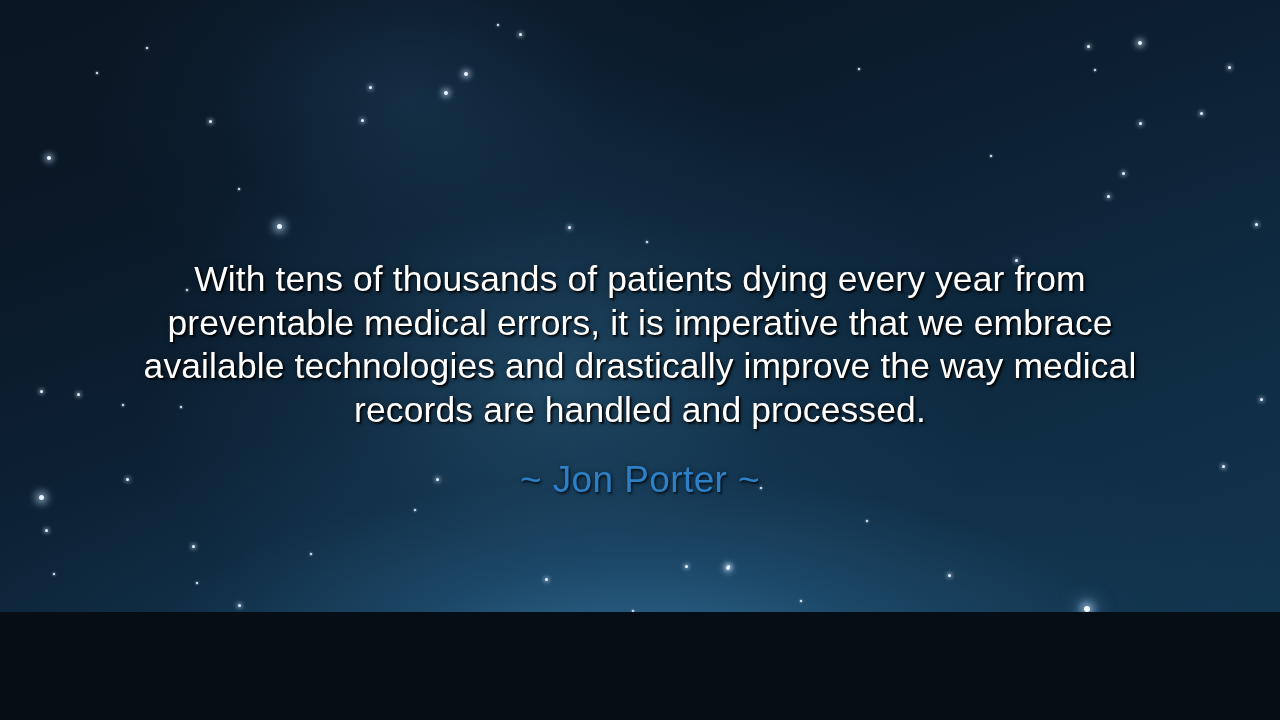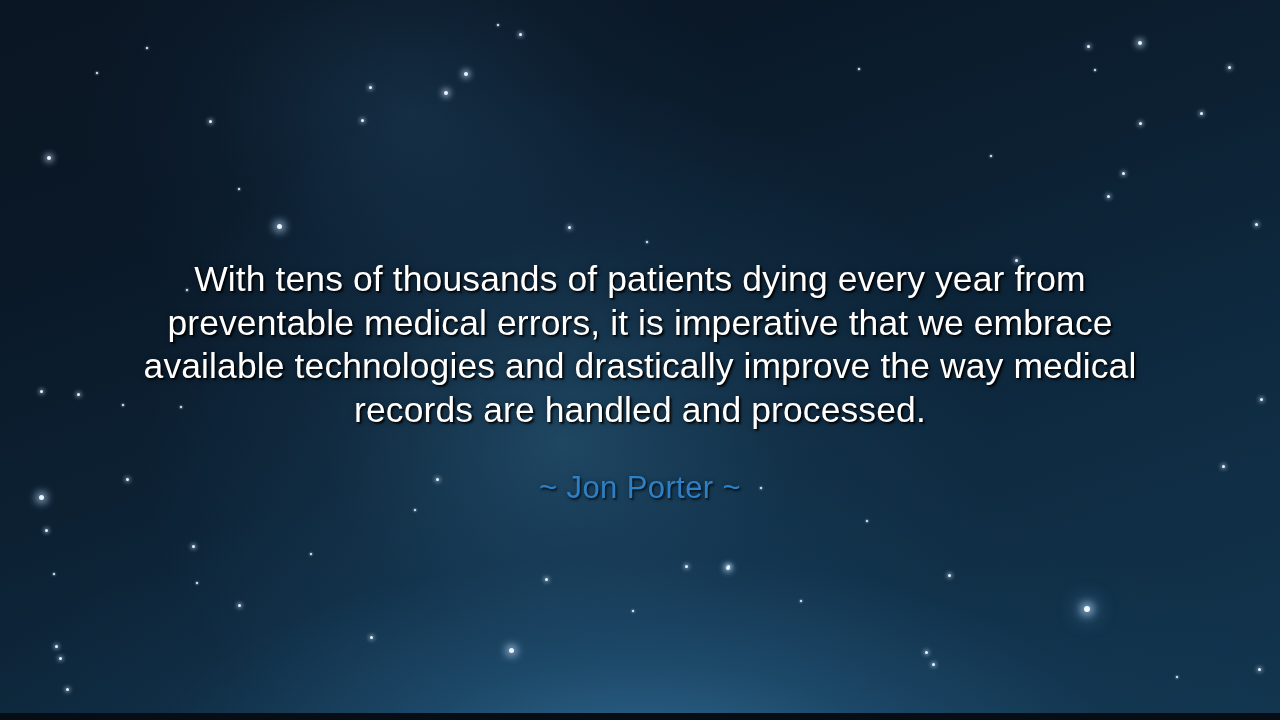--- a/index.html
+++ b/index.html
@@ -7,21 +7,21 @@
     padding: 0;
     width: 1280px;
     height: 720px;
     overflow: hidden;
     background: #060d15;
   }
 
   #stage {
     position: relative;
     width: 1280px;
-    height: 713px;
+    height: 612px;
     overflow: hidden;
     font-family: "Liberation Sans", sans-serif;
     background-color: #0b1a29;
   }
 
   
   .sky-base {
     position: absolute;
     inset: 0;
     background:
@@ -126,23 +126,23 @@
     color: #ffffff;
     letter-spacing: 0.1px;
     text-shadow:
       2px 2px 2px rgba(0,0,0,0.72),
       1px 1px 1px rgba(0,0,0,0.55),
       0 0 6px rgba(0,0,0,0.35);
     white-space: pre-line;
   }
 
   .attribution {
-    margin: 12px;
+    margin: 4px;
     padding-top: 26px;
-    font-size: 31px;
+    font-size: 37px;
     line-height: 36px;
     font-weight: 400;
     color: #2e80c6;
     letter-spacing: 0.4px;
     text-shadow:
       1.5px 1.5px 2px rgba(0,0,0,0.60),
       0 0 5px rgba(0,0,0,0.30);
   }
 </style>
 </head>

